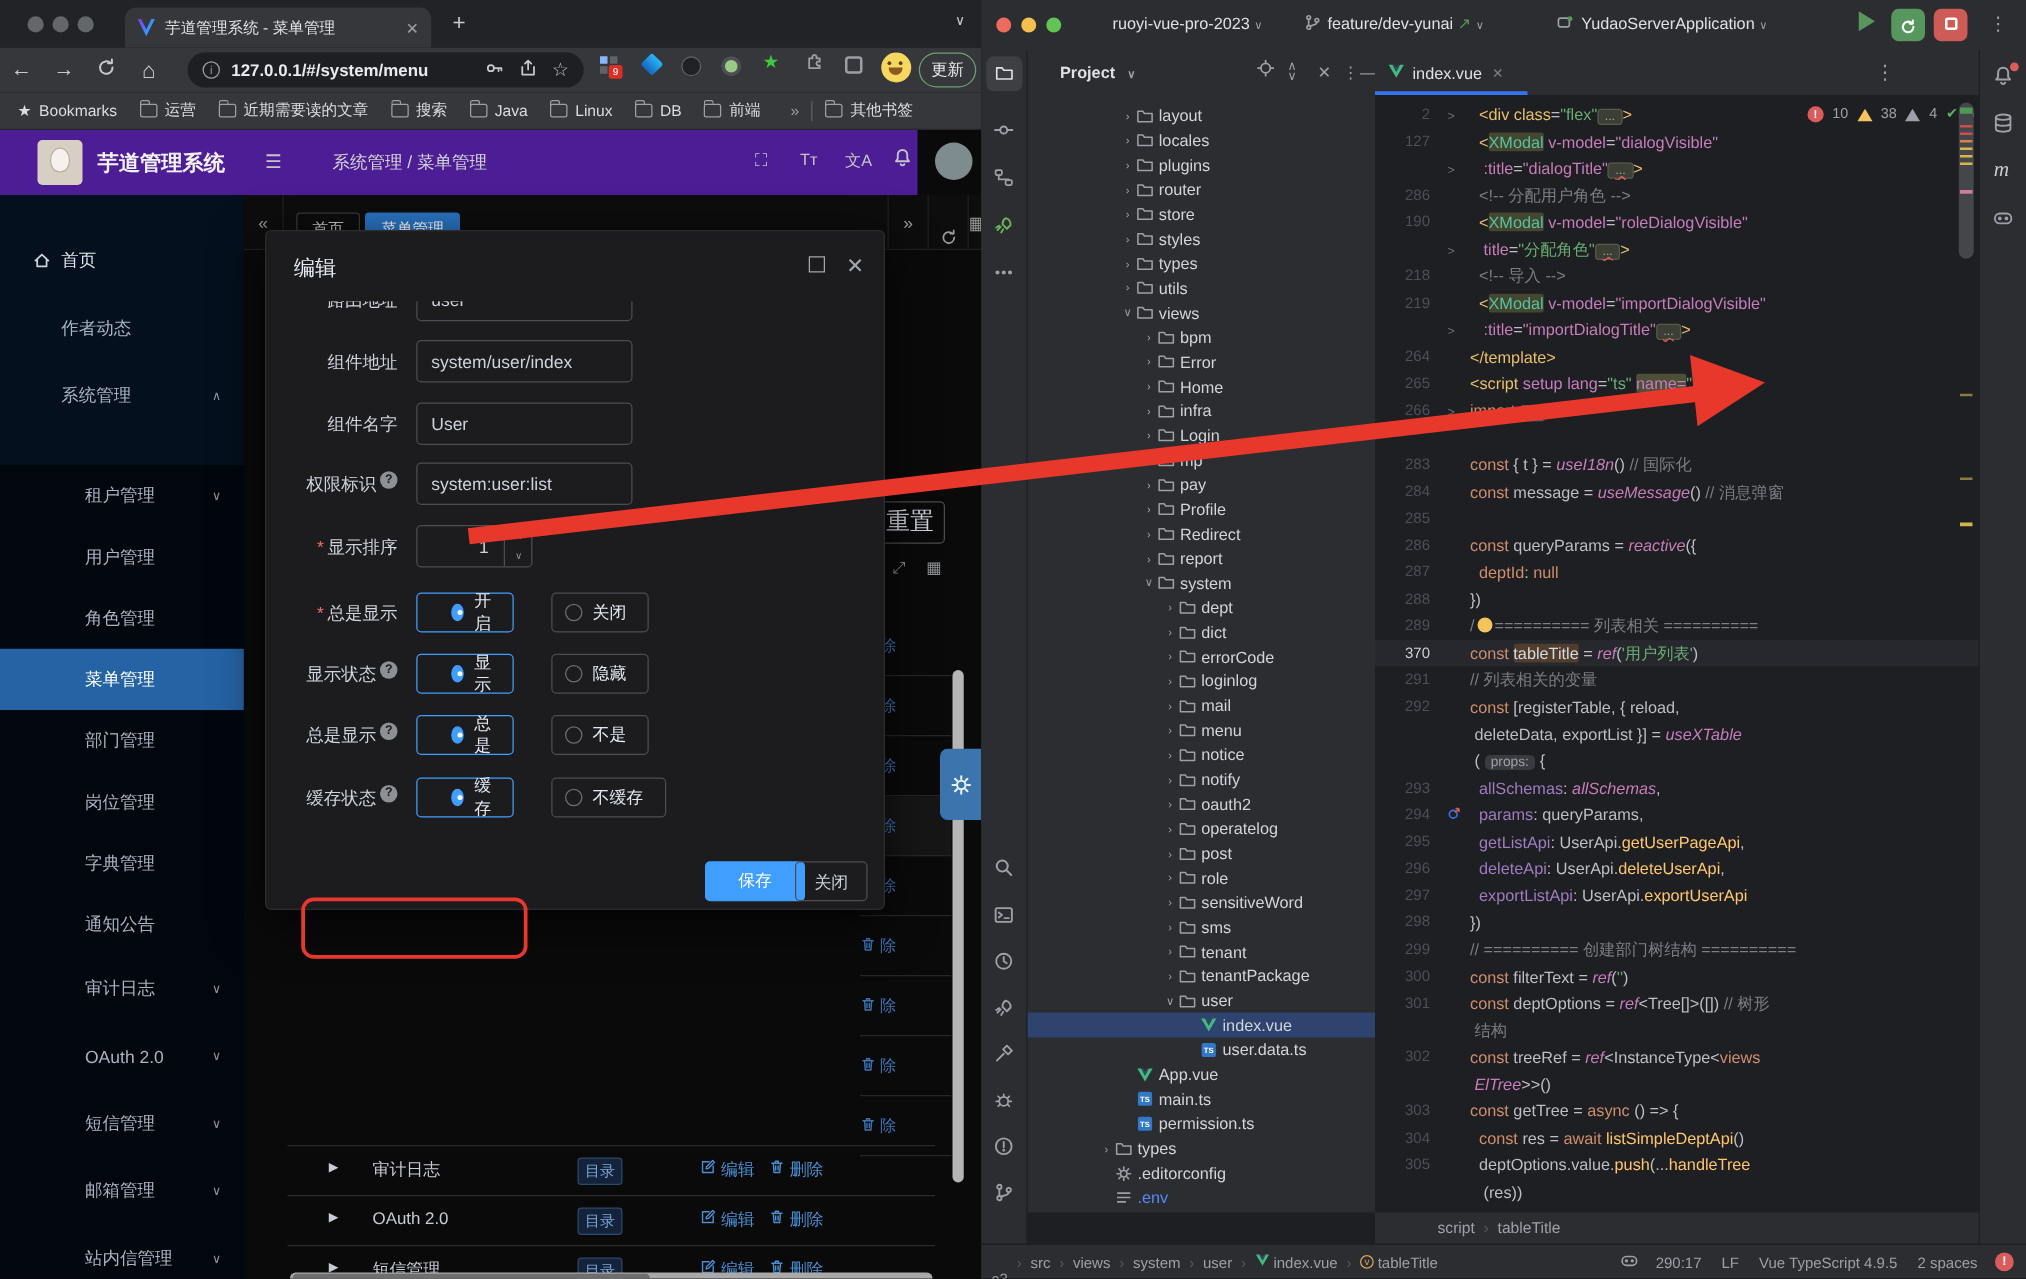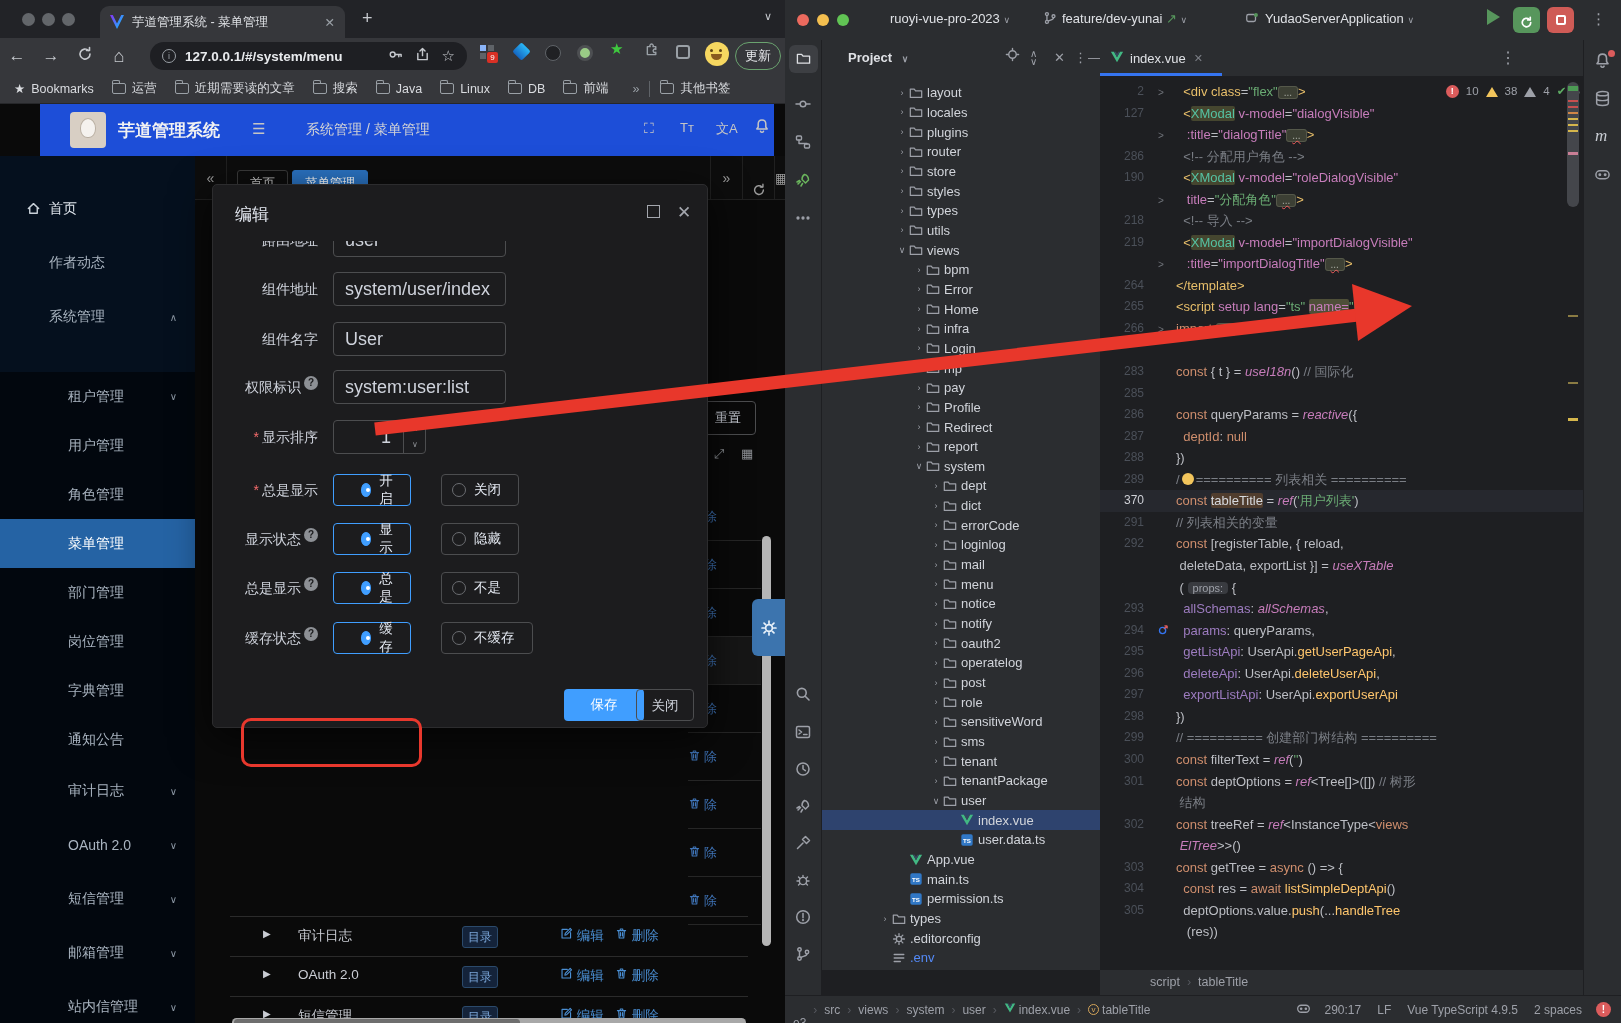--- a/index.html
+++ b/index.html
@@ -16,46 +16,46 @@
   .nav-ic{font-size:17px;color:#c6c9ce;width:34px;text-align:center;}
   #url-pill{position:absolute;left:150px;top:42px;width:317px;height:28px;background:#1e1f23;border-radius:14px;color:#e8eaed;font-size:13.5px;display:flex;align-items:center;}
   #b-bookmarks{position:absolute;left:0;top:74px;width:785px;height:30px;background:#36373b;border-bottom:1px solid #26272a;display:flex;align-items:center;font-size:12.5px;color:#dadce0;}
   .bm{display:flex;align-items:center;margin-right:18px;white-space:nowrap;}
   .folder-ic{display:inline-block;width:14px;height:11px;border:1.4px solid #9aa0a6;border-radius:2px;position:relative;margin-right:6px;}
   .folder-ic:before{content:"";position:absolute;left:-1px;top:-4px;width:6px;height:3px;border:1.4px solid #9aa0a6;border-bottom:none;border-radius:2px 2px 0 0;}
   .extic{position:absolute;top:45px;}
   .upd-pill{position:absolute;left:735px;top:42px;width:46px;height:28px;border:1.5px solid #6aa36f;border-radius:14px;color:#e8eaed;font-size:13px;line-height:26px;text-align:center;}
   
   #app{position:absolute;left:0;top:104px;width:785px;height:919px;background:#0a0a0a;}
-  #app-header{position:absolute;left:0;top:0;width:734px;height:52px;background:#1d4ed8;color:#e6e6e6;margin-left:40px;}
+  #app-header{position:absolute;left:0;top:0;width:734px;height:52px;background:#4c1d95;color:#e6e6e6;}
   #app-side{position:absolute;left:0;top:52px;width:195px;height:867px;background:#05101e;color:#a9b4c0;font-size:14px;}
   .side-item{position:absolute;left:0;width:195px;height:49px;display:flex;align-items:center;cursor:pointer;}
   .side-item .lb{margin-left:49px;}
   .side-item .arr{position:absolute;right:18px;font-size:10px;color:#8b96a3;}
   .side-item.sub{background:#02070e;}
   .side-item.sub .lb{margin-left:68px;}
   .side-item.active{background:#2563a4;color:#fff;}
   #tagbar{position:absolute;left:195px;top:52px;width:590px;height:44px;background:#0d0d0d;border-bottom:1px solid #202020;}
   .tag{position:absolute;top:14px;height:26px;border:1px solid #3a3a3a;border-radius:3px;color:#c8c8c8;font-size:12.5px;line-height:24px;padding:0 12px;}
   .tag.on{background:#2b74c4;border-color:#2b74c4;color:#fff;}
   .tagbtn{position:absolute;top:0;height:44px;border-left:1px solid #202020;color:#9b9b9b;text-align:center;line-height:44px;font-size:14px;}
   #content{position:absolute;left:195px;top:96px;width:590px;height:823px;}
   .el-lb{position:absolute;color:#c0c4cc;font-size:13.5px;}
   .el-box{position:absolute;border:1px solid #4c4d4f;border-radius:4px;background:#141414;}
-  .btn{position:absolute;border:1px solid #4c4d4f;border-radius:4px;color:#cfd3dc;font-size:13px;text-align:center;}
+  .btn{position:absolute;border:1px solid #4c4d4f;border-radius:4px;color:#cfd3dc;font-size:19px;text-align:center;}
   .strip-row{position:absolute;left:493px;width:73px;height:48px;border-bottom:1px solid #262626;color:#3f74b8;font-size:13px;display:flex;align-items:center;}
   .trow{position:absolute;left:35px;width:518px;height:40px;border-top:1px solid #2b2b2b;color:#c9ccd3;font-size:13.5px;}
   .blue-link{color:#4a8fd4;}
   .cat-badge{position:absolute;left:232px;top:9px;width:36px;height:22px;border:1px solid #2b4a6b;border-radius:3px;background:#14233a;color:#7aa5d8;font-size:12px;text-align:center;line-height:20px;}
   
   #dialog{position:absolute;left:212px;top:184px;width:496px;height:544px;background:#1c1c1e;border:1px solid #2c2c2e;border-radius:5px;box-shadow:0 10px 40px rgba(0,0,0,.7);z-index:5;}
   #dlg-body{position:absolute;left:0;top:56px;right:0;bottom:0;overflow:hidden;}
   .drow{position:absolute;left:0;width:100%;height:34px;}
   .dlabel{position:absolute;left:0;top:0;width:105px;text-align:right;color:#cfd3dc;font-size:14px;line-height:34px;white-space:nowrap;}
-  .dinput{position:absolute;left:120px;top:0;width:173px;height:34px;border:1px solid #4c4d4f;border-radius:4px;color:#cfd3dc;font-size:18px;line-height:32px;padding-left:11px;background:transparent;}
+  .dinput{position:absolute;left:120px;top:0;width:173px;height:34px;border:1px solid #4c4d4f;border-radius:4px;color:#cfd3dc;font-size:14px;line-height:32px;padding-left:11px;background:transparent;}
   .req{color:#f56c6c;margin-right:3px;}
   .help{display:inline-block;width:14px;height:14px;border-radius:50%;background:#8d9095;color:#1c1c1e;font-size:10px;line-height:14px;text-align:center;vertical-align:super;margin-left:3px;font-weight:bold;}
   .rbox{position:absolute;top:1px;height:32px;border:1px solid #4c4d4f;border-radius:4px;display:flex;align-items:center;padding:0 12px 0 10px;color:#e5eaf3;font-size:13.5px;}
   .rbox .cir{width:14px;height:14px;border-radius:50%;border:1.5px solid #6b6d71;margin-right:8px;position:relative;}
   .rbox.on{border-color:#409eff;padding-left:27px;}
   .rbox.on .cir{border-color:#409eff;background:#409eff;}
   .rbox.on .cir:after{content:"";position:absolute;left:4px;top:4px;width:4px;height:4px;border-radius:50%;background:#fff;}
   .dbtn{position:absolute;top:0;height:32px;border-radius:4px;font-size:13.5px;text-align:center;line-height:31px;}
   
   #ide{position:absolute;left:785px;top:0;width:836px;height:1023px;background:#1e1f22;color:#dfe1e5;}
@@ -1022,20 +1022,21 @@
           <div class="crow"><span class="ln">190</span><span class="fold"></span><span class="tk-tag">  &lt;</span><span class="tk-comp">XModal</span><span class="tk-plain"> </span><span class="tk-attr">v-model</span><span class="tk-plain">=</span><span class="tk-attr">"roleDialogVisible"</span></div>
           <div class="crow"><span class="ln"></span><span class="fold">&gt;</span><span class="tk-attr">   title</span><span class="tk-plain">=</span><span class="tk-str">"</span><span class="tk-str">分配角色</span><span class="tk-str">"</span><span class="tk-folde">...</span><span class="tk-tag">&gt;</span></div>
           <div class="crow"><span class="ln">218</span><span class="fold"></span><span class="tk-cmt">  &lt;!-- 导入 --&gt;</span></div>
           <div class="crow"><span class="ln">219</span><span class="fold"></span><span class="tk-tag">  &lt;</span><span class="tk-comp">XModal</span><span class="tk-plain"> </span><span class="tk-attr">v-model</span><span class="tk-plain">=</span><span class="tk-attr">"importDialogVisible"</span></div>
           <div class="crow"><span class="ln"></span><span class="fold">&gt;</span><span class="tk-attr">   :title</span><span class="tk-plain">=</span><span class="tk-attr">"importDialogTitle"</span><span class="tk-folde">...</span><span class="tk-tag">&gt;</span></div>
           <div class="crow"><span class="ln">264</span><span class="fold"></span><span class="tk-tag">&lt;/template&gt;</span></div>
           <div class="crow"><span class="ln">265</span><span class="fold"></span><span class="tk-tag">&lt;script </span><span class="tk-attr">setup</span><span class="tk-plain"> </span><span class="tk-attr">lang</span><span class="tk-plain">=</span><span class="tk-str">"ts"</span><span class="tk-plain"> </span><span class="tk-attrsel">name=</span><span class="tk-str">"User"</span><span class="tk-tag">&gt;</span></div>
           <div class="crow"><span class="ln">266</span><span class="fold">&gt;</span><span class="tk-kw">import </span><span class="tk-foldo">...</span></div>
           <div class="crow"><span class="ln"></span><span class="fold"></span></div>
           <div class="crow"><span class="ln">283</span><span class="fold"></span><span class="tk-kw">const</span><span class="tk-plain"> { t } = </span><span class="tk-fn">useI18n</span><span class="tk-plain">() </span><span class="tk-cmt">// 国际化</span></div>
+          <div class="crow"><span class="ln">284</span><span class="fold"></span><span class="tk-kw">const</span><span class="tk-plain"> message = </span><span class="tk-fn">useMessage</span><span class="tk-plain">() </span><span class="tk-cmt">// 消息弹窗</span></div>
           <div class="crow"><span class="ln">285</span><span class="fold"></span></div>
           <div class="crow"><span class="ln">286</span><span class="fold"></span><span class="tk-kw">const</span><span class="tk-plain"> queryParams = </span><span class="tk-fn">reactive</span><span class="tk-plain">({</span></div>
           <div class="crow"><span class="ln">287</span><span class="fold"></span><span class="tk-plain">  </span><span class="tk-kw">deptId</span><span class="tk-plain">: </span><span class="tk-kw">null</span></div>
           <div class="crow"><span class="ln">288</span><span class="fold"></span><span class="tk-plain">})</span></div>
           <div class="crow"><span class="ln">289</span><span class="fold"></span><span class="tk-cmt">/</span><span class="bulb"></span><span class="tk-cmt">========== 列表相关 ==========</span></div>
           <div class="crow cur"><span class="ln">370</span><span class="fold"></span><span class="tk-kw">const </span><span class="tk-hl">tableTitle</span><span class="tk-plain"> = </span><span class="tk-fn">ref</span><span class="tk-plain">(</span><span class="tk-str">'用户列表'</span><span class="tk-plain">)</span></div>
           <div class="crow"><span class="ln">291</span><span class="fold"></span><span class="tk-cmt">// 列表相关的变量</span></div>
           <div class="crow"><span class="ln">292</span><span class="fold"></span><span class="tk-kw">const</span><span class="tk-plain"> [registerTable, { </span><span class="tk-plain">reload</span><span class="tk-plain">,</span></div>
           <div class="crow"><span class="ln"></span><span class="fold"></span><span class="tk-plain"> deleteData, exportList }] = </span><span class="tk-fn">useXTable</span></div>
           <div class="crow"><span class="ln"></span><span class="fold"></span><span class="tk-plain"> ( </span><span class="tk-hint">props:</span><span class="tk-plain"> {</span></div>

